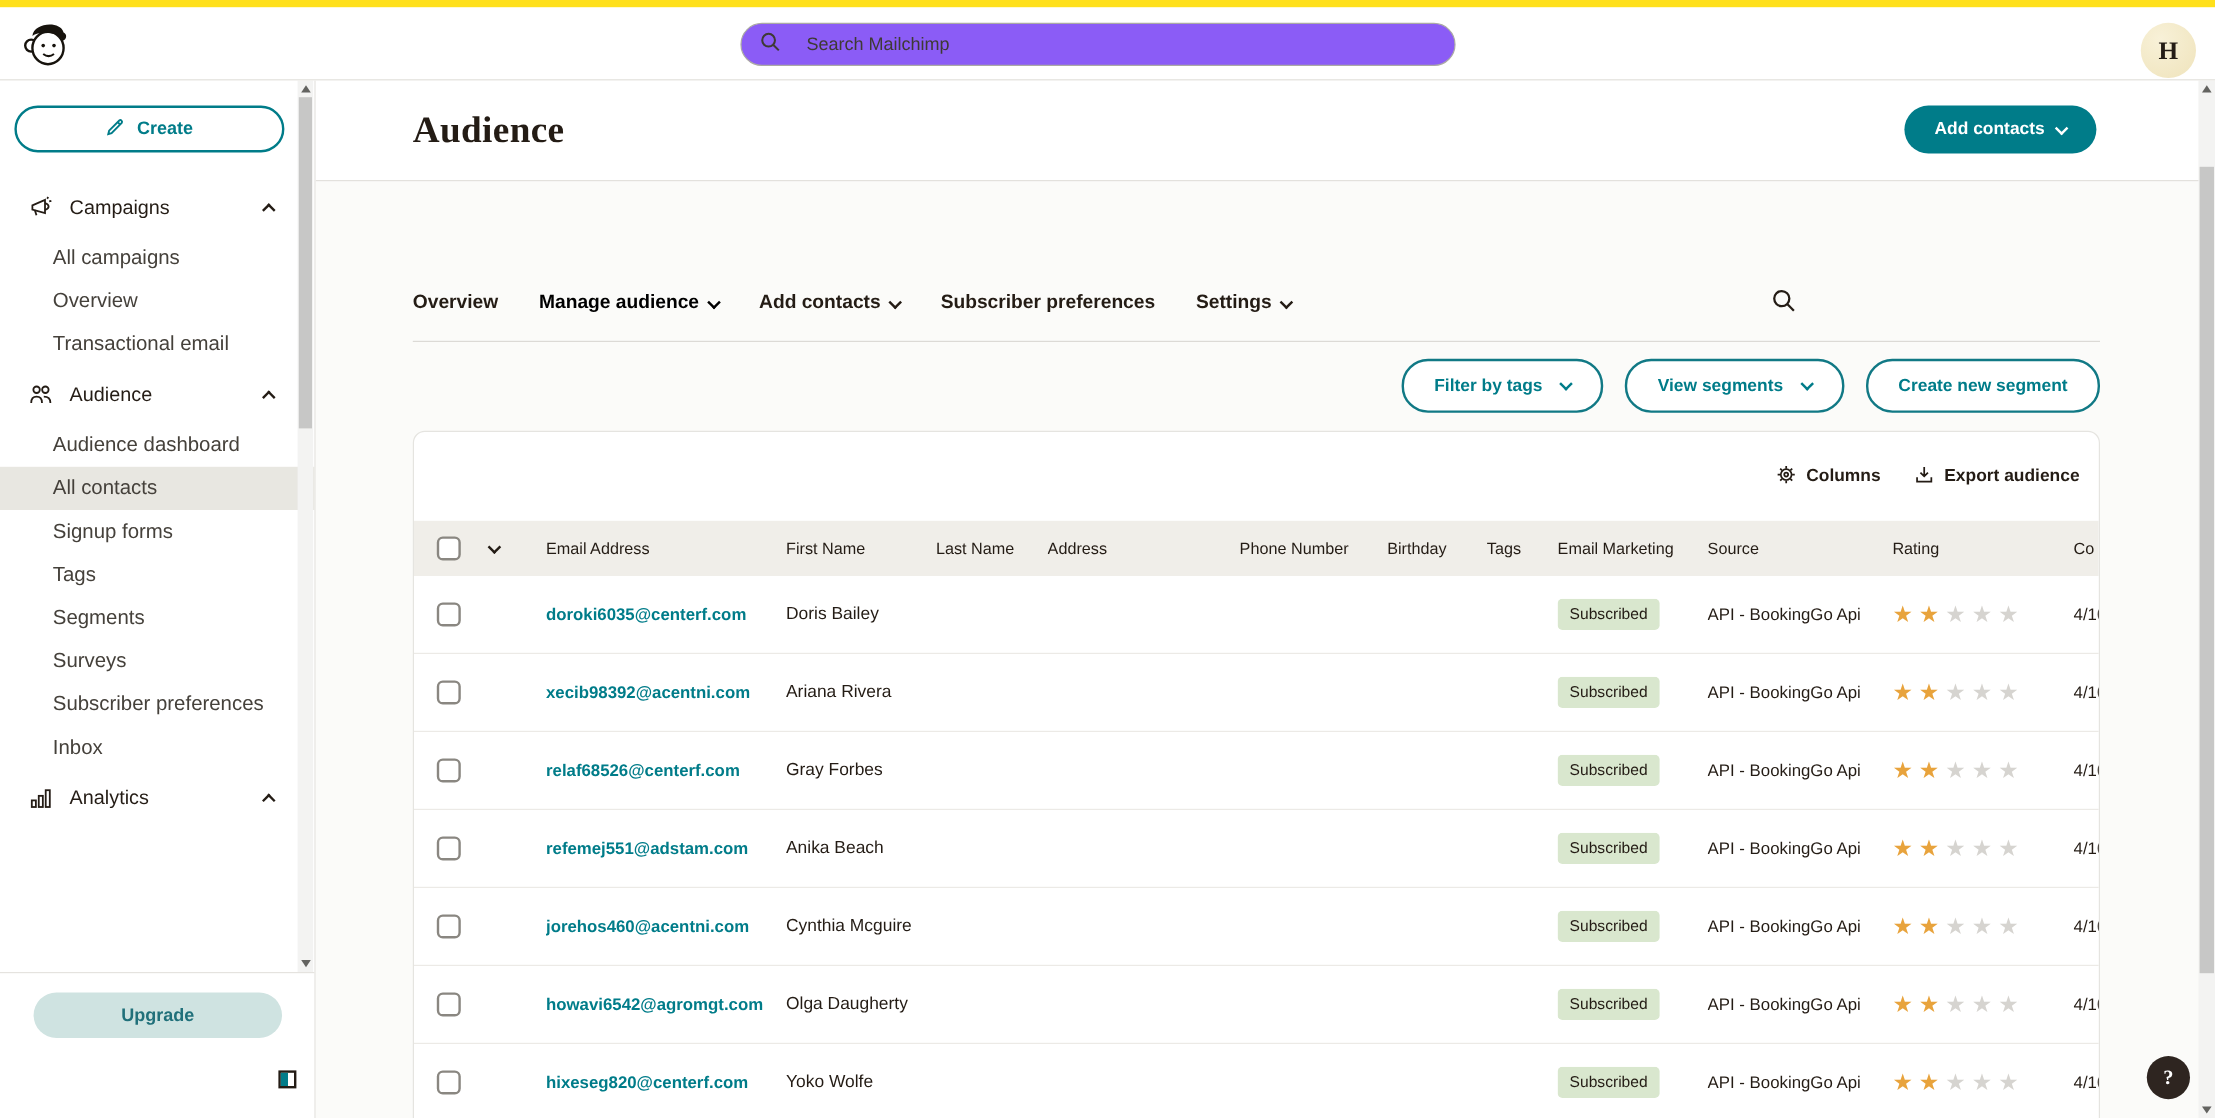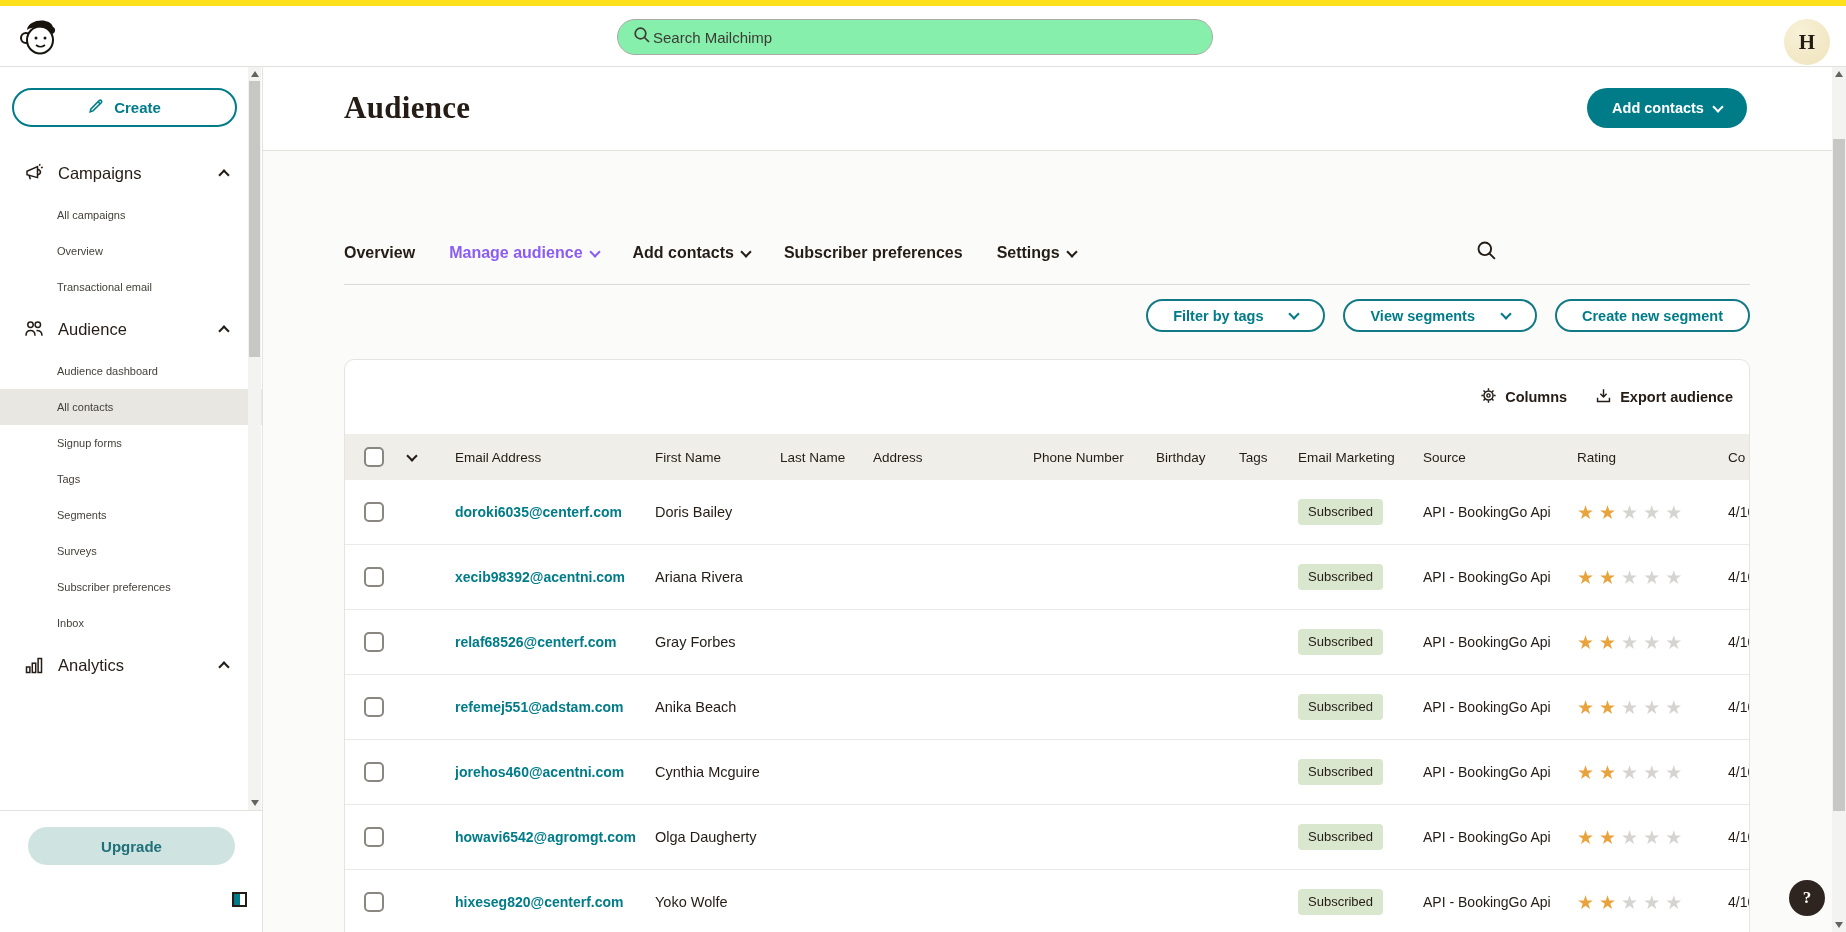--- a/index.html
+++ b/index.html
@@ -7,41 +7,41 @@
   body { position:relative; overflow:hidden; background:#FBFBF9; color:#241C15;
          font-family:"Liberation Sans", sans-serif; }
   button { font-family:"Liberation Sans", sans-serif; cursor:pointer; }
 
   
   .accent-bar { position:absolute; top:0; left:0; right:0; height:6px; background:#FFE01B; z-index:30; }
   .appbar { position:absolute; top:6px; left:0; right:0; height:61px; background:#fff;
             border-bottom:1px solid #E3E1DD; z-index:25; }
   .logo { position:absolute; left:16px; top:7px; cursor:pointer; }
   .searchbar { position:absolute; left:617px; top:13px; width:596px; height:36px;
-               border:1px solid #ABA9A5; border-radius:18px; background:#86efac;
-               display:flex; align-items:center; gap:2px; padding:0 15px; }
+               border:1px solid #ABA9A5; border-radius:18px; background:#8b5cf6;
+               display:flex; align-items:center; gap:21px; padding:0 15px; }
   .searchbar input { flex:1; border:0; outline:0; background:transparent; font:15px "Liberation Sans",sans-serif; color:#241C15; }
   .searchbar input::placeholder { color:#3E3A34; opacity:1; }
   .avatar { position:absolute; left:1784px; top:13px; width:46px; height:46px; border-radius:50%;
             background:radial-gradient(circle at 35% 30%, #F8F1D8, #EFE3BB);
             display:flex; align-items:center; justify-content:center;
             font:700 21px "Liberation Serif", serif; color:#241C15; cursor:pointer; }
 
   
   .sidebar { position:absolute; top:67px; left:0; width:263px; bottom:0; background:#fff;
              border-right:1px solid #E5E3DF; z-index:10; }
   .create-btn { margin:21px 0 0 12px; width:225px; height:39px; background:#fff;
                 border:2px solid #007C89; border-radius:20px; color:#007C89;
                 font-size:15px; font-weight:700; display:flex; align-items:center; justify-content:center; gap:10px; }
   .nav { margin-top:22px; list-style:none; }
   .nav-section { height:48px; display:flex; align-items:center; gap:14px;
                  padding:0 34px 0 24px; font-size:16.5px; color:#241C15; cursor:pointer; }
   .nav-section .chev { margin-left:auto; }
-  .nav-child { height:36px; display:flex; align-items:center; padding-left:57px;
-               font-size:11px; color:#45413B; cursor:pointer; }
+  .nav-child { height:36px; display:flex; align-items:center; padding-left:44px;
+               font-size:17px; color:#45413B; cursor:pointer; }
   .nav-child.active { background:#E8E7E1; }
   .nav-icon { width:20px; height:20px; flex:0 0 20px; }
 
   .sb-divider { position:absolute; left:0; right:0; top:743px; border-top:1px solid #E5E3DF; }
   .upgrade-btn { position:absolute; top:760px; left:28px; width:207px; height:38px;
                  background:#CFE3E1; border:0; border-radius:19px; color:#20707A;
                  font-size:15px; font-weight:700; }
   .collapse-icon { position:absolute; top:825px; left:232px; width:15px; height:15px;
                    border:2.5px solid #241C15; cursor:pointer; }
   .collapse-icon::before { content:""; position:absolute; left:0; top:0; bottom:0; width:55%; background:#007C89; }
@@ -68,27 +68,27 @@
                       font-size:14.5px; font-weight:700; display:flex; align-items:center; justify-content:center; gap:10px; }
 
   .chev { display:inline-block; width:8px; height:8px;
           border-right:2px solid currentColor; border-bottom:2px solid currentColor; }
   .chev.down { transform:rotate(45deg); margin-top:-3px; }
   .chev.up { transform:rotate(-135deg); margin-top:3px; }
 
   .tabs { position:absolute; left:81px; top:177px; display:flex; align-items:center; gap:34px; }
   .tab { background:none; border:0; display:flex; align-items:center; gap:8px;
          font-size:16px; font-weight:600; color:#241C15; }
-  .tab.active { color:#8b5cf6; }
+  .tab.active { color:#000000; }
   .tab-search { background:none; border:0; margin-left:2px; display:flex; align-items:center; }
   .tabs-divider { position:absolute; left:81px; top:217px; width:1406px; border-top:1px solid #DCDAD6; }
 
   .filters { position:absolute; left:81px; top:232px; width:1406px; display:flex; justify-content:flex-end; gap:18px; }
-  .pill-outline { height:33px; padding:0 25px; background:#fff; border:2px solid #117985; border-radius:22px;
-                  color:#007C89; font-size:14.5px; font-weight:700; display:flex; align-items:center; gap:27px;justify-content:center; }
+  .pill-outline { height:45px; padding:0 25px; background:#fff; border:2px solid #117985; border-radius:22px;
+                  color:#007C89; font-size:14.5px; font-weight:700; display:flex; align-items:center; gap:16px;justify-content:center; }
 
   .card { position:absolute; left:81px; top:292px; width:1406px; height:700px; background:#fff;
           border:1px solid #E5E4E0; border-radius:10px 10px 0 0; overflow:hidden; }
   .card-toolbar { height:74px; display:flex; align-items:center; justify-content:flex-end; gap:28px; padding-right:16px; }
   .tool-btn { background:none; border:0; display:flex; align-items:center; gap:8px;
               font-size:14.5px; font-weight:600; color:#241C15; }
 
   .thead { height:46px; background:#F0EEE9; display:flex; align-items:center; font-size:13.5px; color:#241C15; }
   .lead { flex:0 0 110px; width:110px; display:flex; align-items:center; gap:24px; padding-left:19px; }
   .checkbox { width:20px; height:20px; flex:0 0 20px; border:2px solid #8A8781; border-radius:5px; background:#fff; cursor:pointer; }

